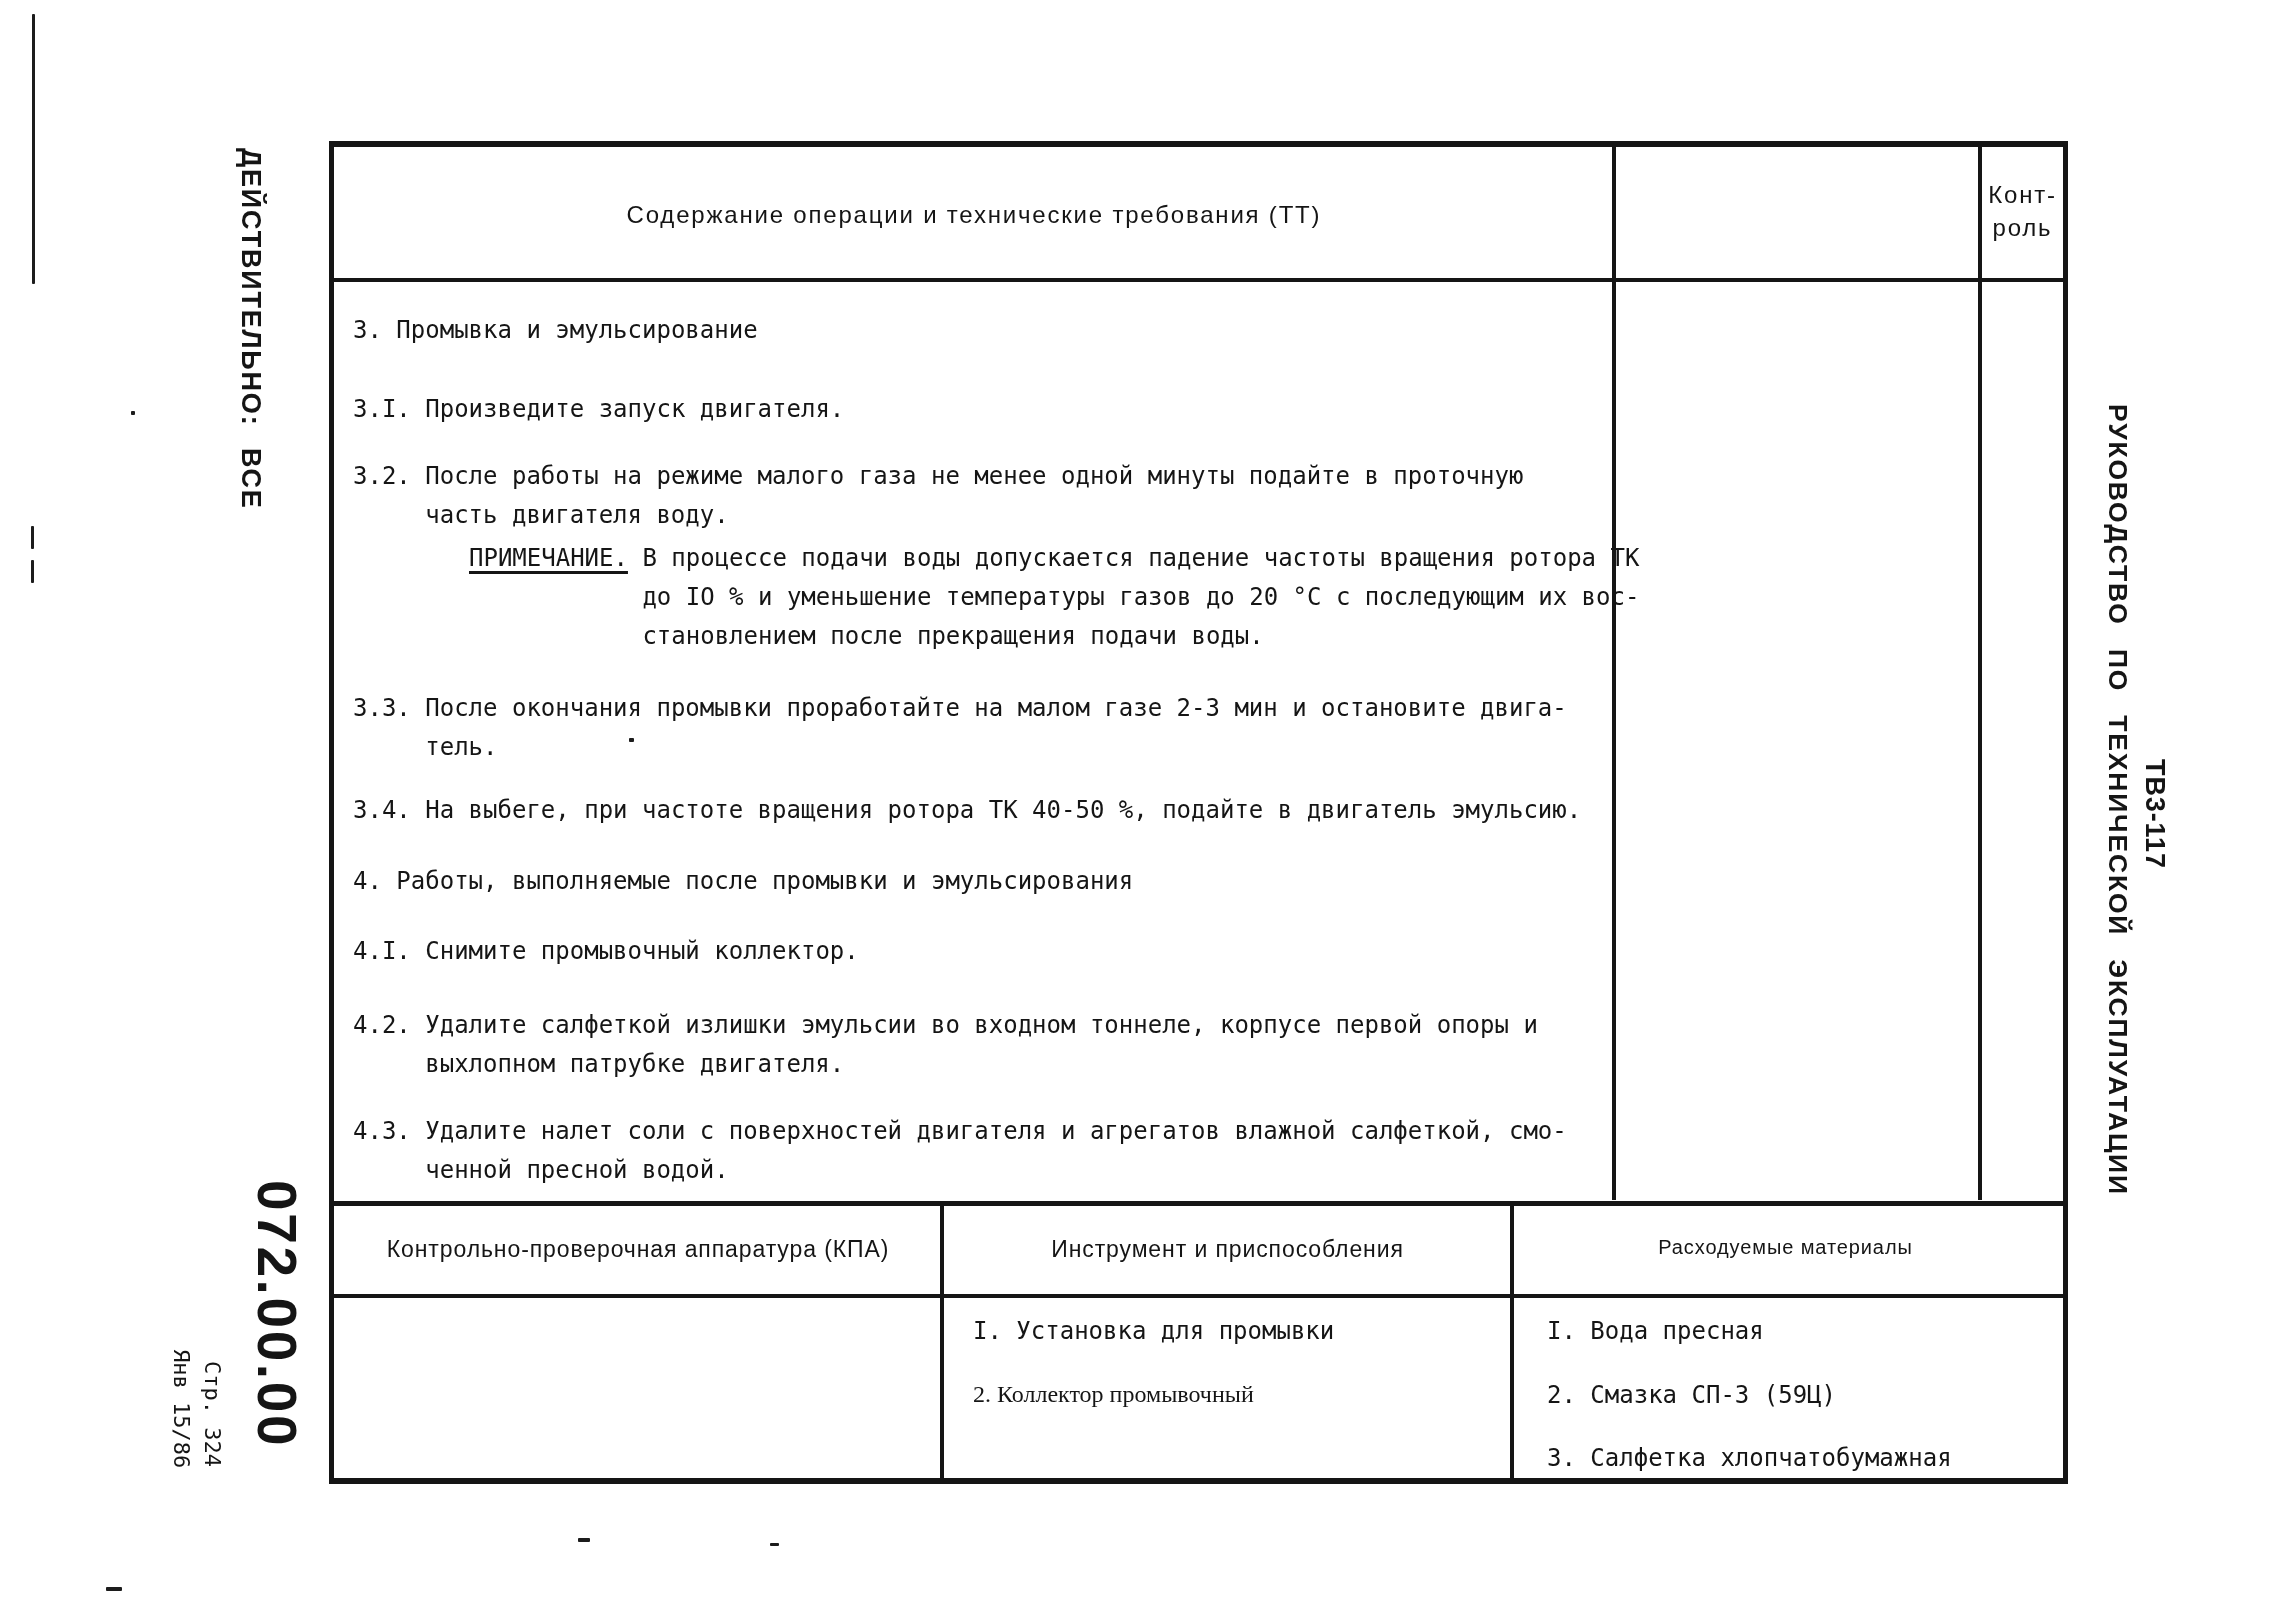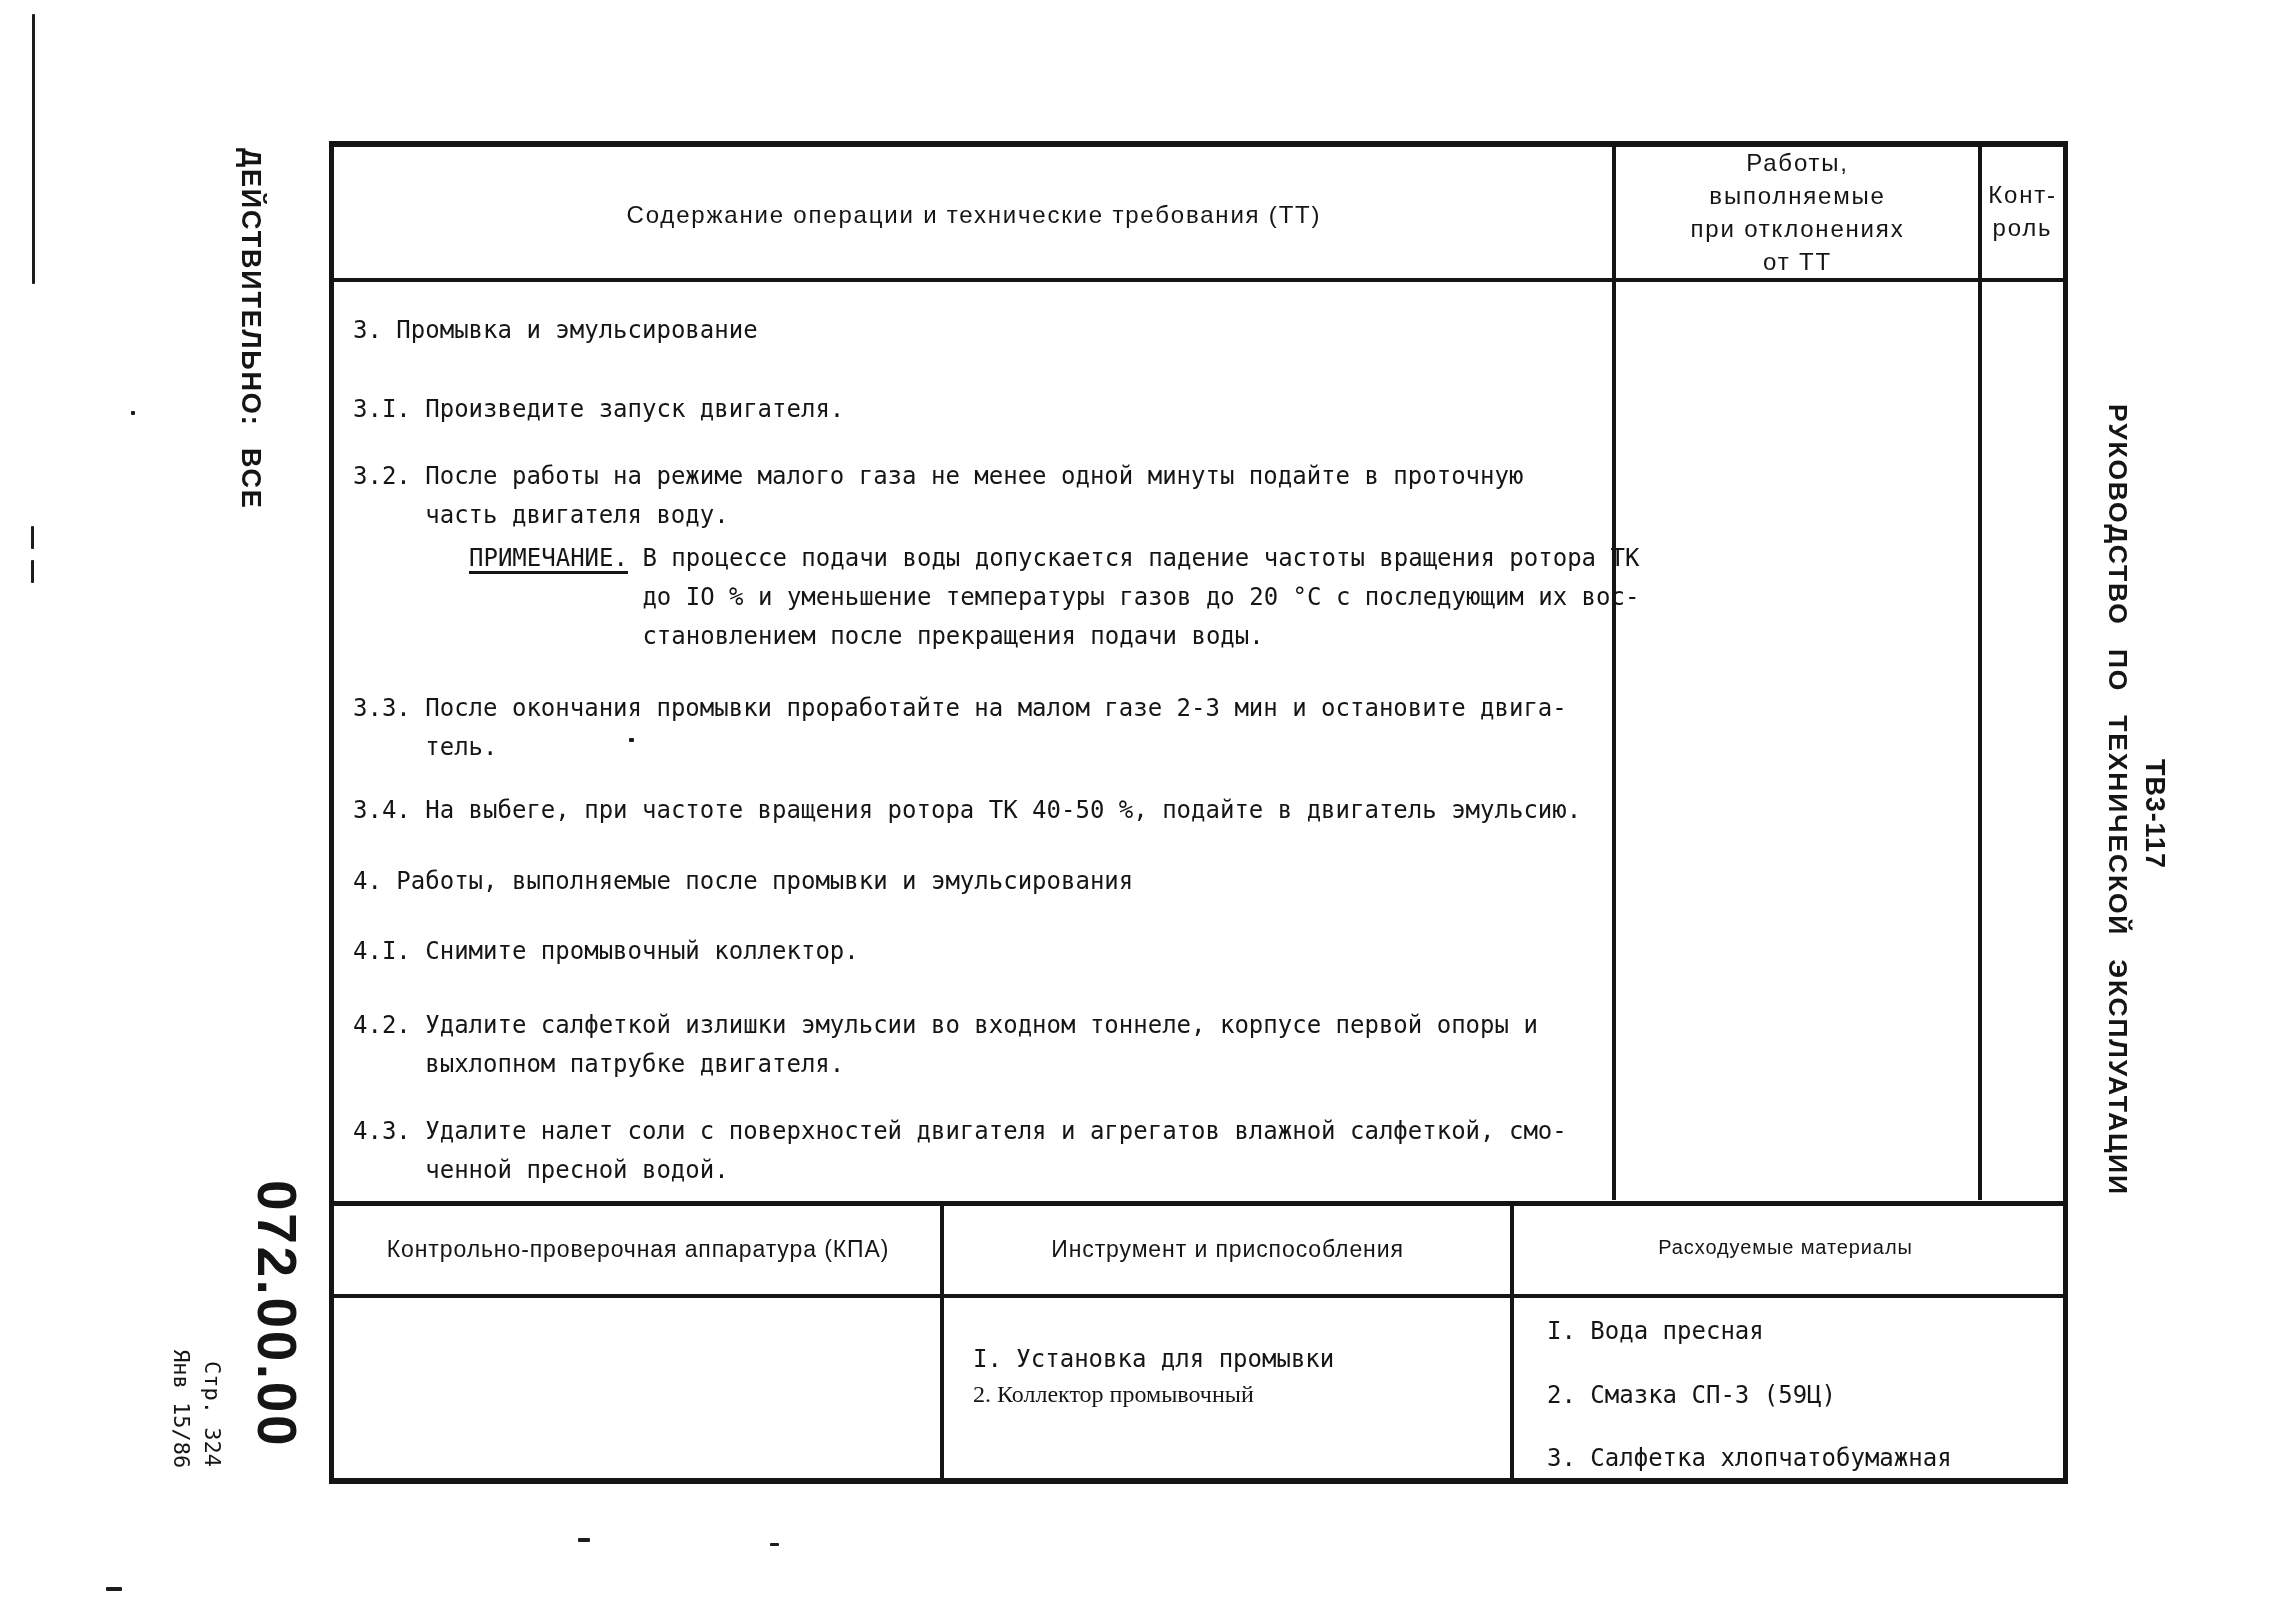--- a/index.html
+++ b/index.html
@@ -64,42 +64,41 @@
   <div class="hline" style="left:329px;top:1294px;width:1739px;height:4.4px;"></div>
   <div class="hline" style="left:329px;top:1478px;width:1739px;height:6.2px;"></div>
   <div class="vline" style="left:329px;top:141px;width:5.3px;height:1343px;"></div>
   <div class="vline" style="left:2063px;top:141px;width:5.3px;height:1343px;"></div>
   <div class="vline" style="left:1612px;top:141px;width:4.4px;height:1059px;"></div>
   <div class="vline" style="left:1978px;top:141px;width:4.4px;height:1059px;"></div>
   <div class="vline" style="left:940px;top:1201px;width:4.4px;height:277px;"></div>
   <div class="vline" style="left:1510px;top:1201px;width:4.4px;height:277px;"></div>
 
   <div class="hdr" style="left:335px;top:201px;width:1278px;">Содержание операции и технические требования (ТТ)</div>
-  <div class="hdr hdr-multi" style="left:1617px;top:146px;width:361px;">Работы,<br>выполняемые<br>при отклонениях<br>от ТТ</div>
   <div class="hdr hdr-multi" style="left:1982px;top:178px;width:81px;">Конт-<br>роль</div>
 
   <div id="paras">
       <div class="para" style="top: 311px;">3. Промывка и эмульсирование</div>
       <div class="para" style="top: 390px;">3.I. Произведите запуск двигателя.</div>
       <div class="para" style="top: 457px;">3.2. После работы на режиме малого газа не менее одной минуты подайте в проточную<br>часть двигателя воду.</div>
       <div class="para note" style="top: 539px;"><span class="u">ПРИМЕЧАНИЕ.</span> В процессе подачи воды допускается падение частоты вращения ротора ТК<br>до IO % и уменьшение температуры газов до 20 °С с последующим их вос-<br>становлением после прекращения подачи воды.</div>
       <div class="para" style="top: 689px;">3.3. После окончания промывки проработайте на малом газе 2-3 мин и остановите двига-<br>тель.</div>
       <div class="para" style="top: 791px;">3.4. На выбеге, при частоте вращения ротора ТК 40-50 %, подайте в двигатель эмульсию.</div>
       <div class="para" style="top: 862px;">4. Работы, выполняемые после промывки и эмульсирования</div>
       <div class="para" style="top: 932px;">4.I. Снимите промывочный коллектор.</div>
       <div class="para" style="top: 1006px;">4.2. Удалите салфеткой излишки эмульсии во входном тоннеле, корпусе первой опоры и<br>выхлопном патрубке двигателя.</div>
       <div class="para" style="top: 1112px;">4.3. Удалите налет соли с поверхностей двигателя и агрегатов влажной салфеткой, смо-<br>ченной пресной водой.</div>
     </div>
 
   <div class="hdr" style="left:945px;top:1236px;width:565px;font-size:23px;letter-spacing:0.9px;">Инструмент и приспособления</div>
   <div class="hdr" style="left:335px;top:1236px;width:606px;font-size:23px;letter-spacing:0.9px;">Контрольно-проверочная аппаратура (КПА)</div>
   <div class="hdr" style="left:1514px;top:1236px;width:543px;font-size:20px;letter-spacing:0.9px;">Расходуемые материалы</div>
 
   <div id="tools-list">
-      <div class="list-item" style="left: 973px; top: 1317px; margin-top: 28px;">I. Установка для промывки</div>
+      <div class="list-item" style="left: 973px; top: 1317px;">I. Установка для промывки</div>
       <div class="list-item" style="left: 973px; top: 1381px; font-family: Liberation Serif, serif;">2. Коллектор промывочный</div>
     </div>
   <div id="materials-list">
       <div class="list-item" style="left: 1547px; top: 1317px;">I. Вода пресная</div>
       <div class="list-item" style="left: 1547px; top: 1381px;">2. Смазка СП-3 (59Ц)</div>
       <div class="list-item" style="left: 1547px; top: 1444px;">3. Салфетка хлопчатобумажная</div>
     </div>
 
   <div class="artifact" style="left:32px;top:14px;width:2.6px;height:270px;"></div>
   <div class="artifact" style="left:31px;top:526px;width:2.6px;height:23px;"></div>

